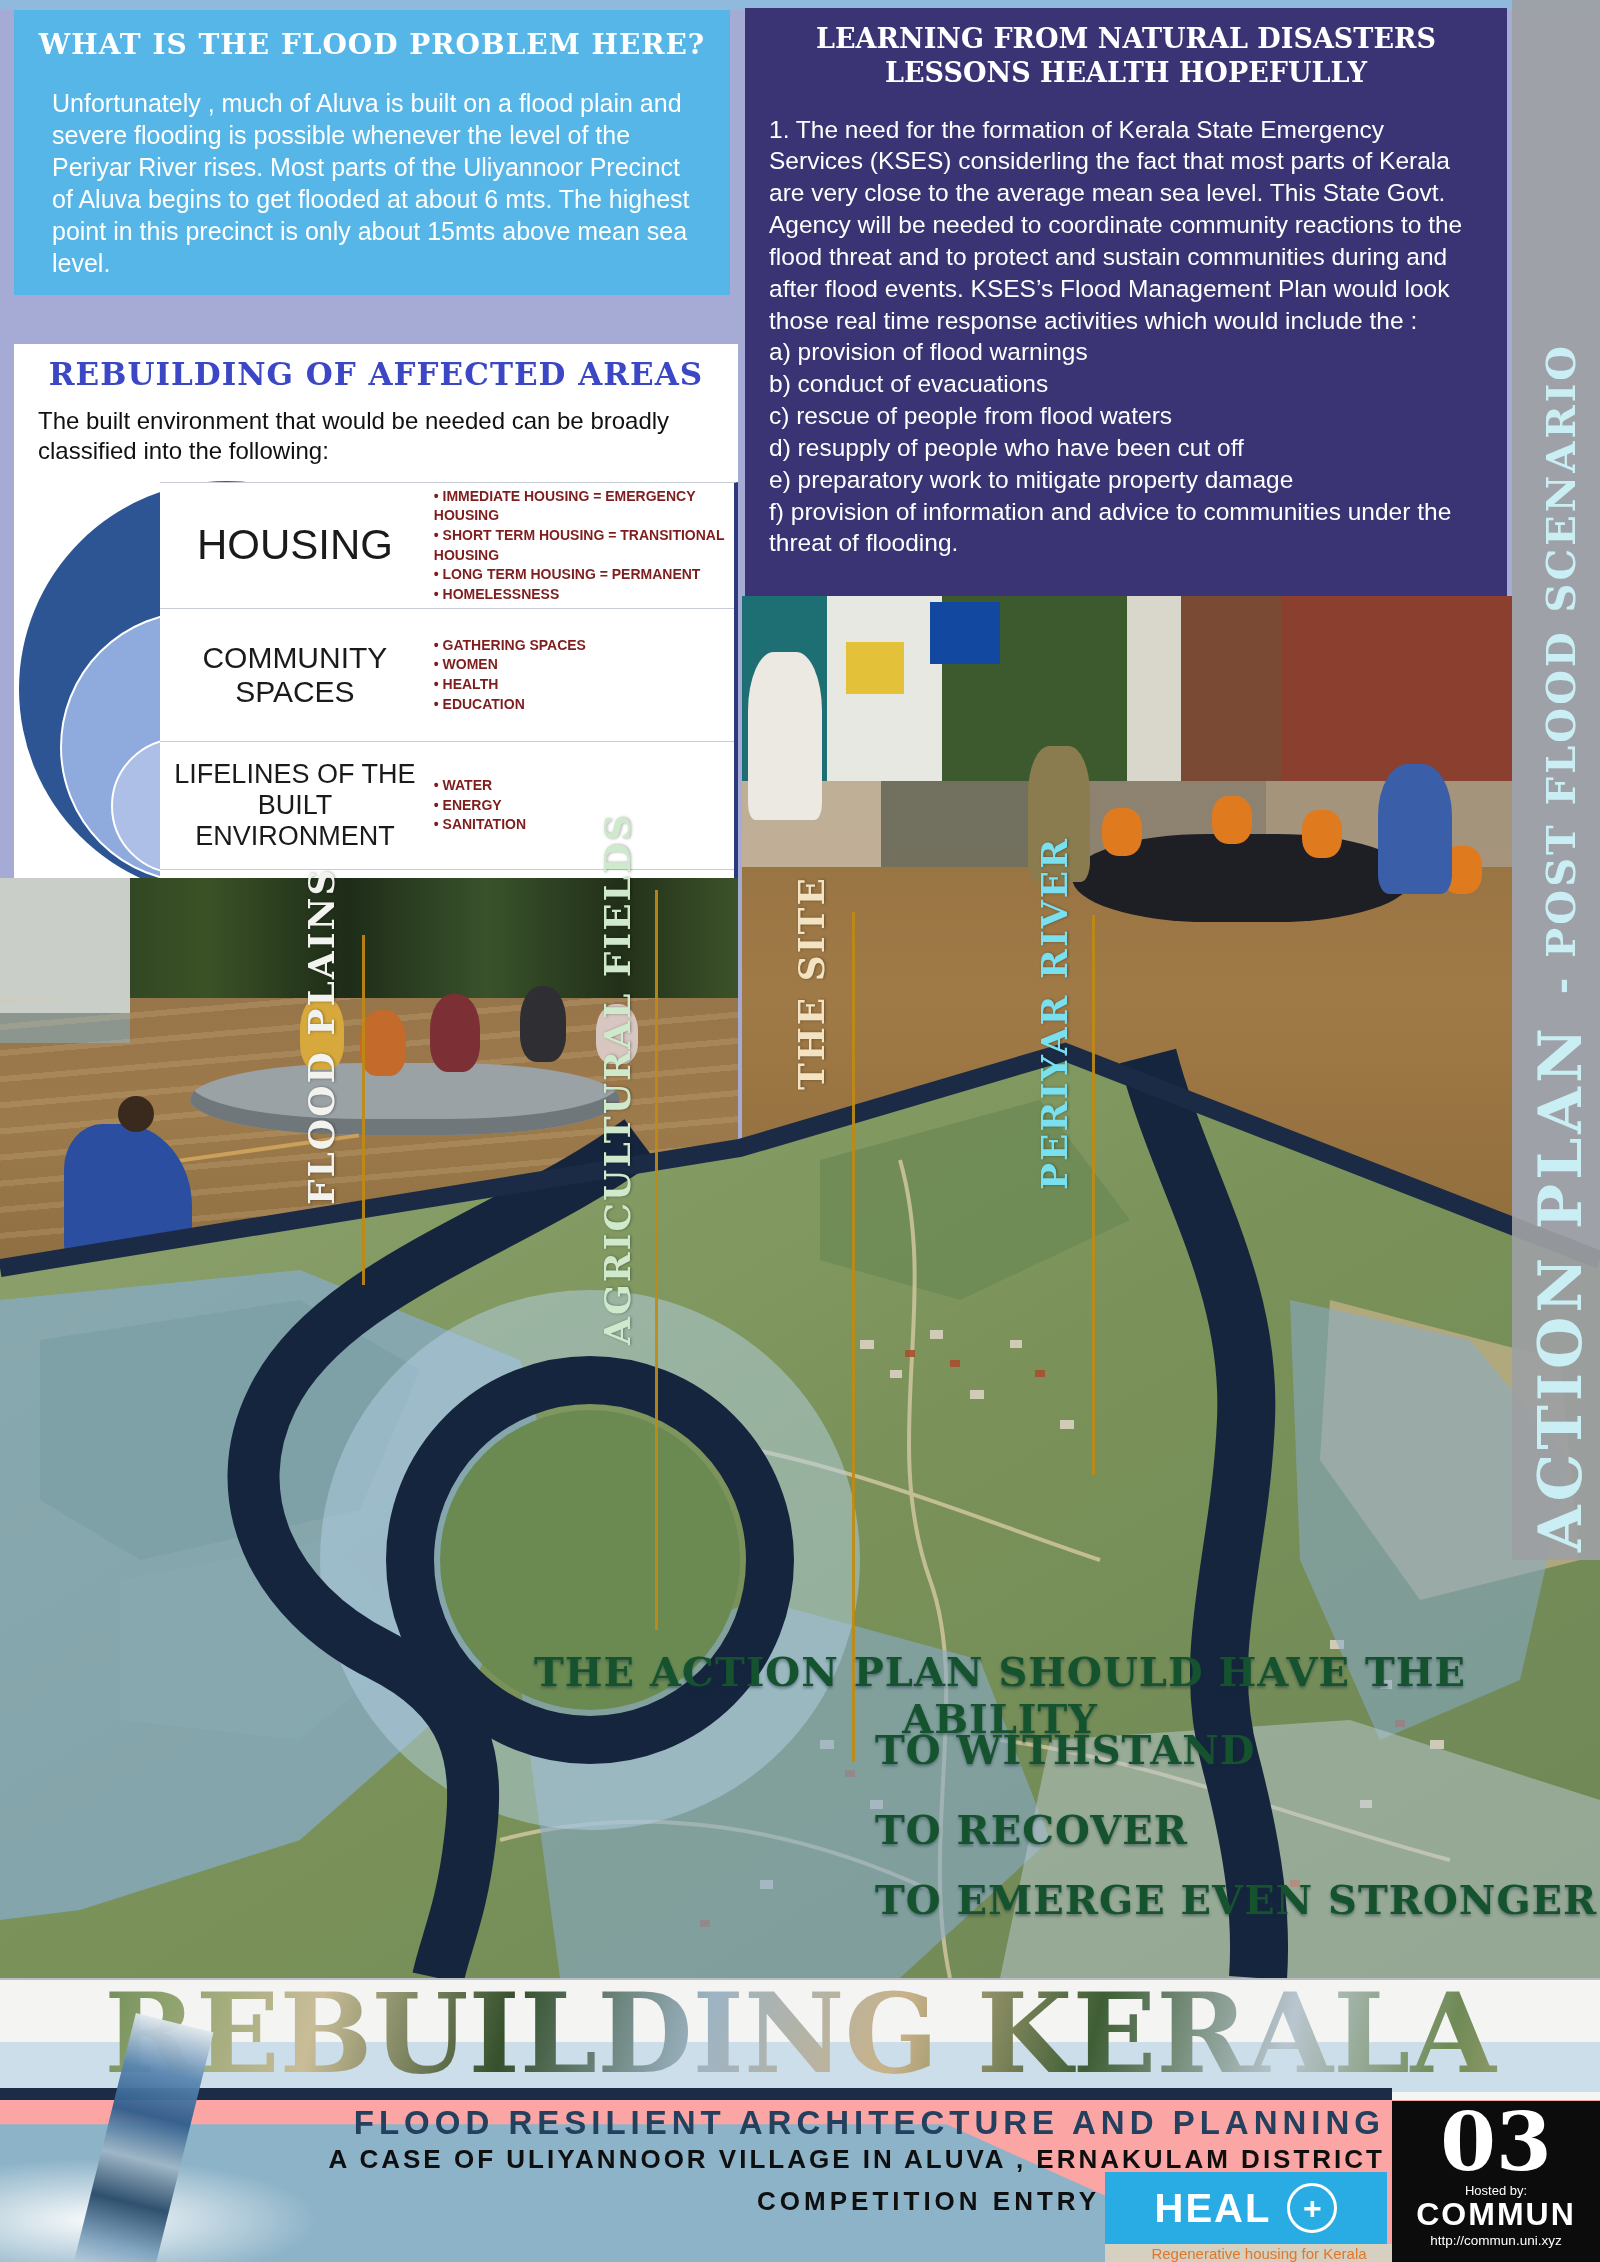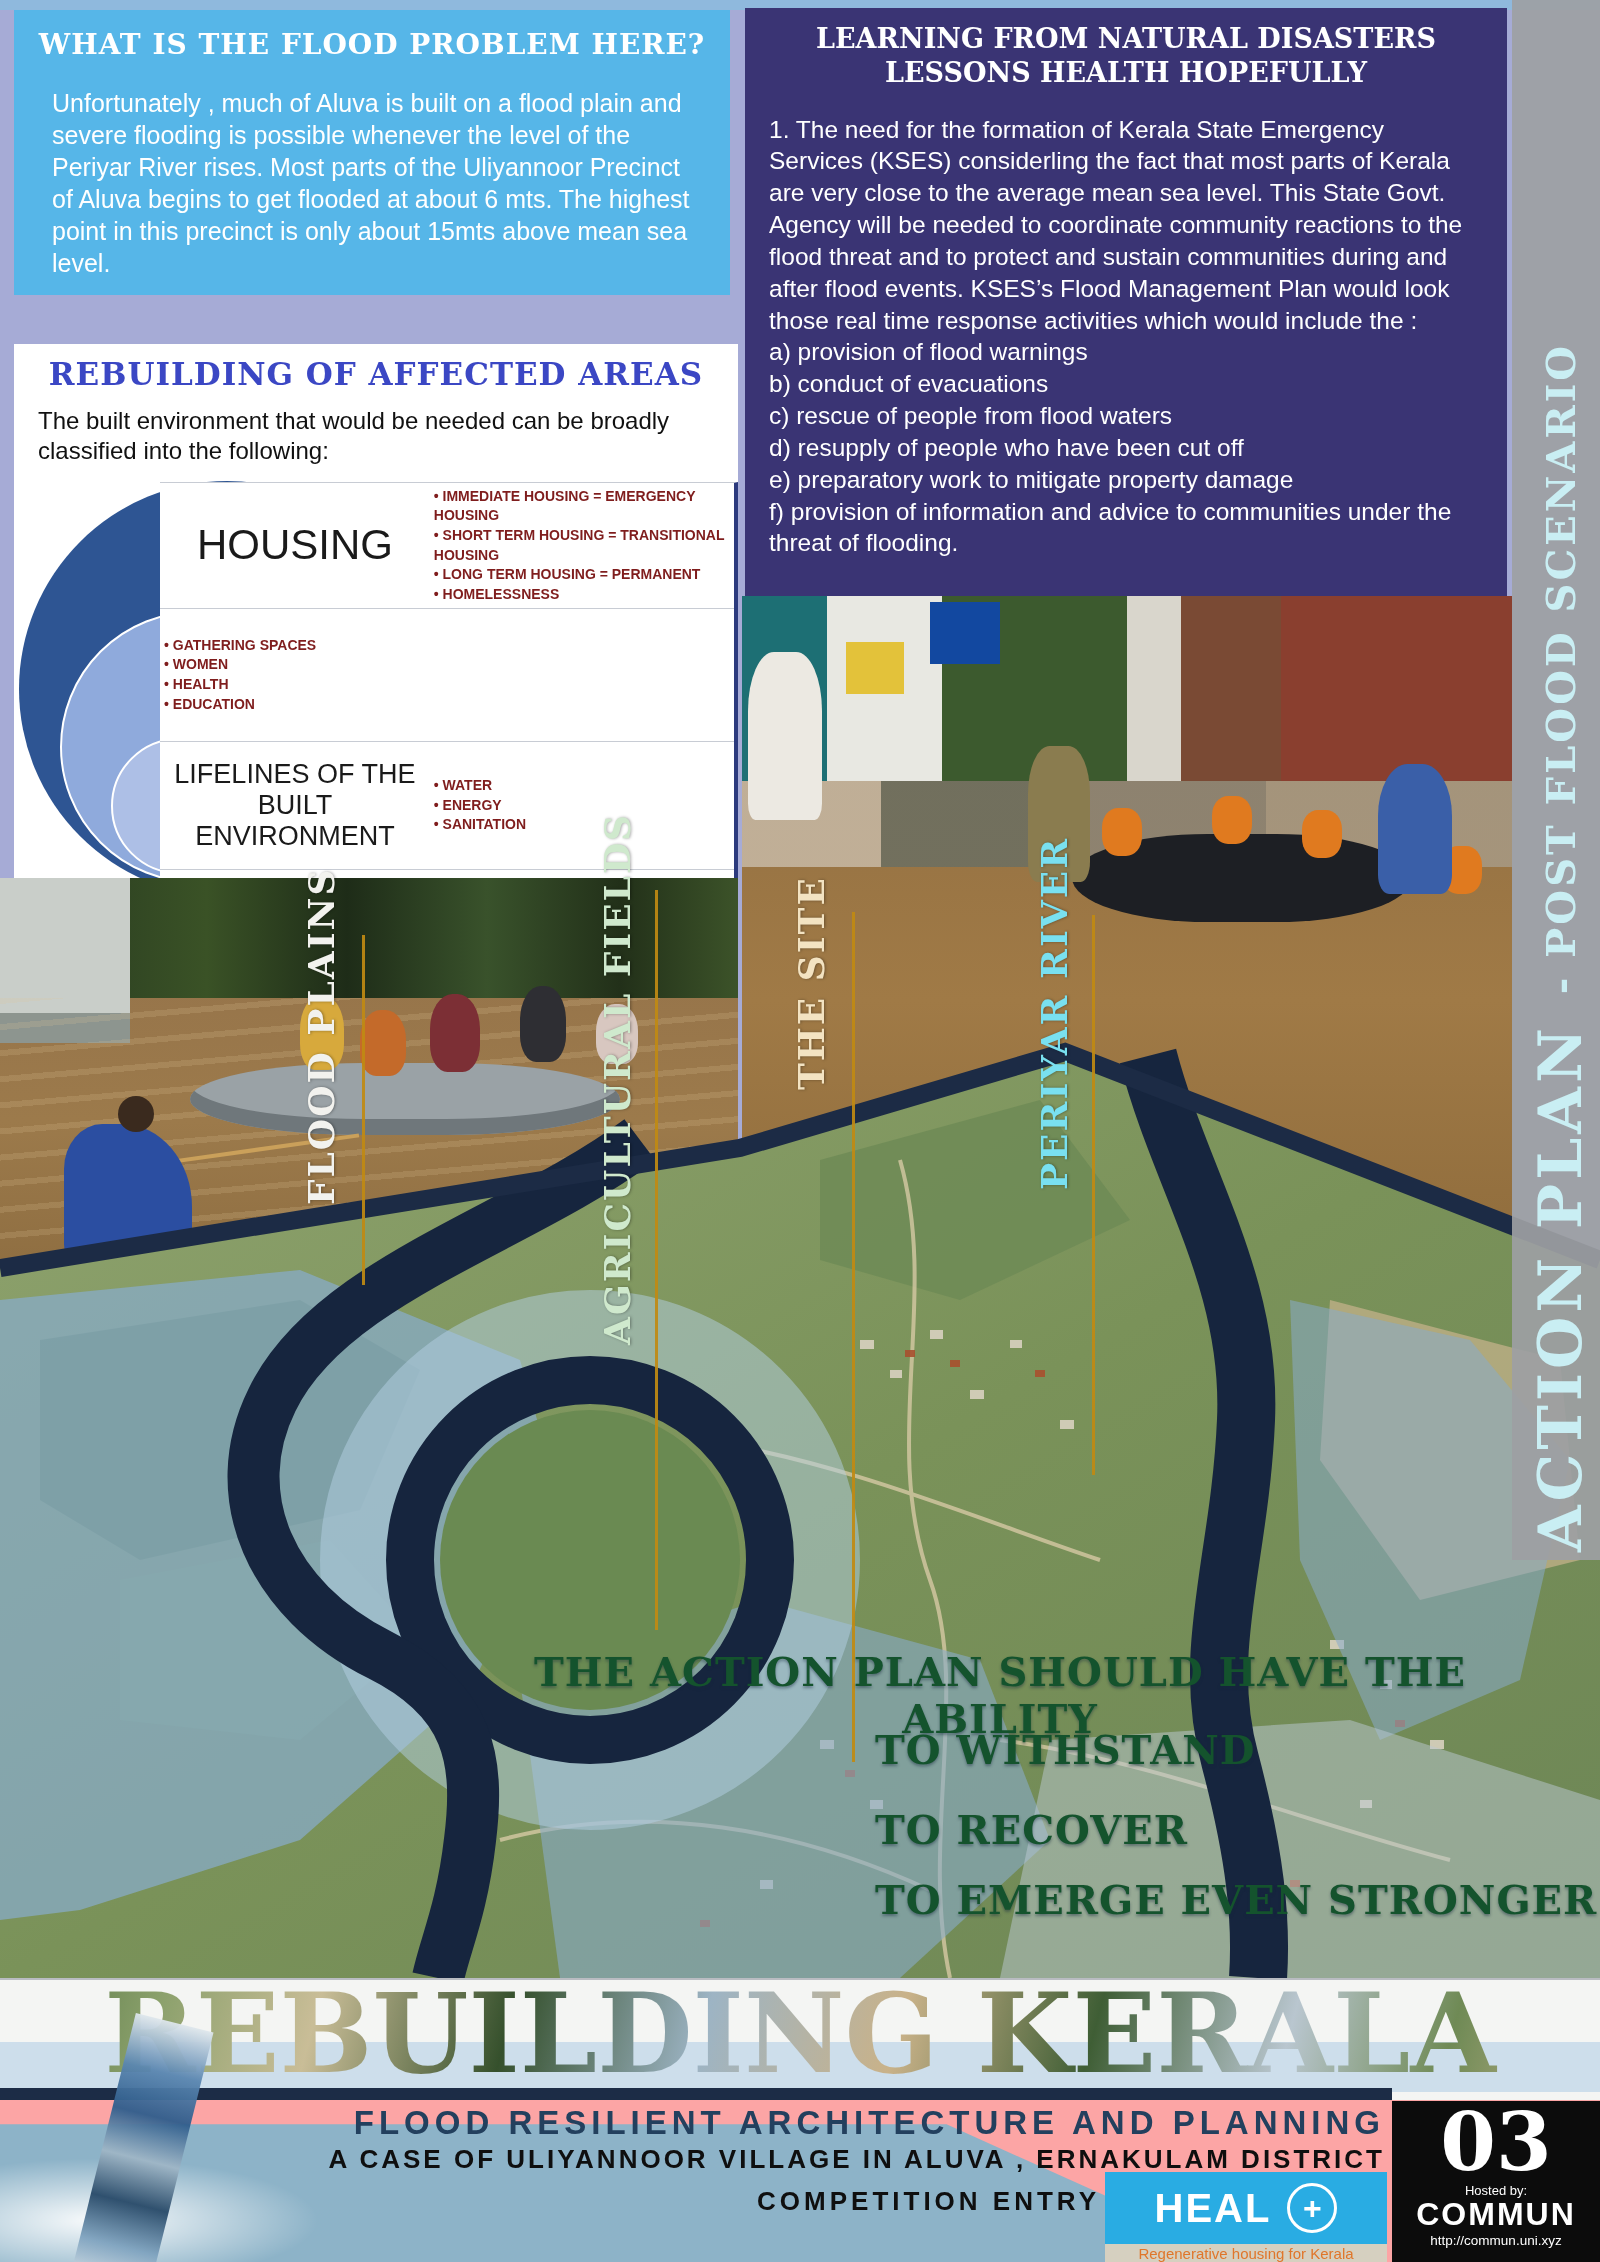--- a/index.html
+++ b/index.html
@@ -125,21 +125,21 @@
                          #274968 58%,#7fa3bf 72%,#d8e2e8 85%,#4a749c 100%);opacity:.95;}
   .f1{position:absolute;right:215px;top:4px;font-size:33px;font-weight:bold;letter-spacing:5px;color:#23405e;}
   .f2{position:absolute;right:215px;top:44px;font-size:26px;font-weight:bold;letter-spacing:3px;color:#0f0f0f;}
   .f3{position:absolute;right:500px;top:86px;font-size:26px;font-weight:bold;letter-spacing:4px;color:#0f0f0f;}
   .heal{position:absolute;left:1105px;top:72px;width:282px;height:72px;background:#29ace3;
         display:flex;align-items:center;justify-content:center;gap:16px;color:#fff;}
   .heal-name{font-size:40px;font-weight:bold;letter-spacing:2px;}
   .heal-plus{width:44px;height:44px;border:3px solid #fff;border-radius:50%;display:flex;
              align-items:center;justify-content:center;font-size:32px;font-weight:bold;line-height:1;}
   .heal-tag{position:absolute;left:1105px;top:144px;width:282px;height:18px;background:#d6d0c0;
-            display:flex;align-items:center;justify-content:center;font-size:15px;color:#e0762a;}
+            display:flex;align-items:center;justify-content:center;font-size:15px;color:#e0762a;padding-left:13px;}
   .black-box{position:absolute;left:1392px;top:-6px;width:208px;height:168px;background:#0c0c0c;
              color:#fff;text-align:center;margin-top:7px;}
   .pagenum{font-family:"DejaVu Serif", serif;font-weight:bold;font-size:80px;line-height:.98;margin-top:2px;}
   .hosted-label{font-size:13px;margin-top:2px;}
   .hosted-name{font-size:32px;font-weight:bold;letter-spacing:2px;line-height:1.05;}
   .hosted-url{font-size:13.5px;margin-top:1px;}
 </style>
 </head>
 <body>
 
@@ -162,20 +162,21 @@
       <div class="row r1">
         <div class="lab">HOUSING</div>
         <div class="buls">
           <div class="bullet">IMMEDIATE HOUSING = EMERGENCY HOUSING</div>
           <div class="bullet">SHORT TERM HOUSING = TRANSITIONAL HOUSING</div>
           <div class="bullet">LONG TERM HOUSING = PERMANENT</div>
           <div class="bullet">HOMELESSNESS</div>
         </div>
       </div>
       <div class="row r2">
+        <div class="lab">COMMUNITY SPACES</div>
         <div class="buls">
           <div class="bullet">GATHERING SPACES</div>
           <div class="bullet">WOMEN</div>
           <div class="bullet">HEALTH</div>
           <div class="bullet">EDUCATION</div>
         </div>
       </div>
       <div class="row r3">
         <div class="lab">LIFELINES OF THE BUILT ENVIRONMENT</div>
         <div class="buls">

